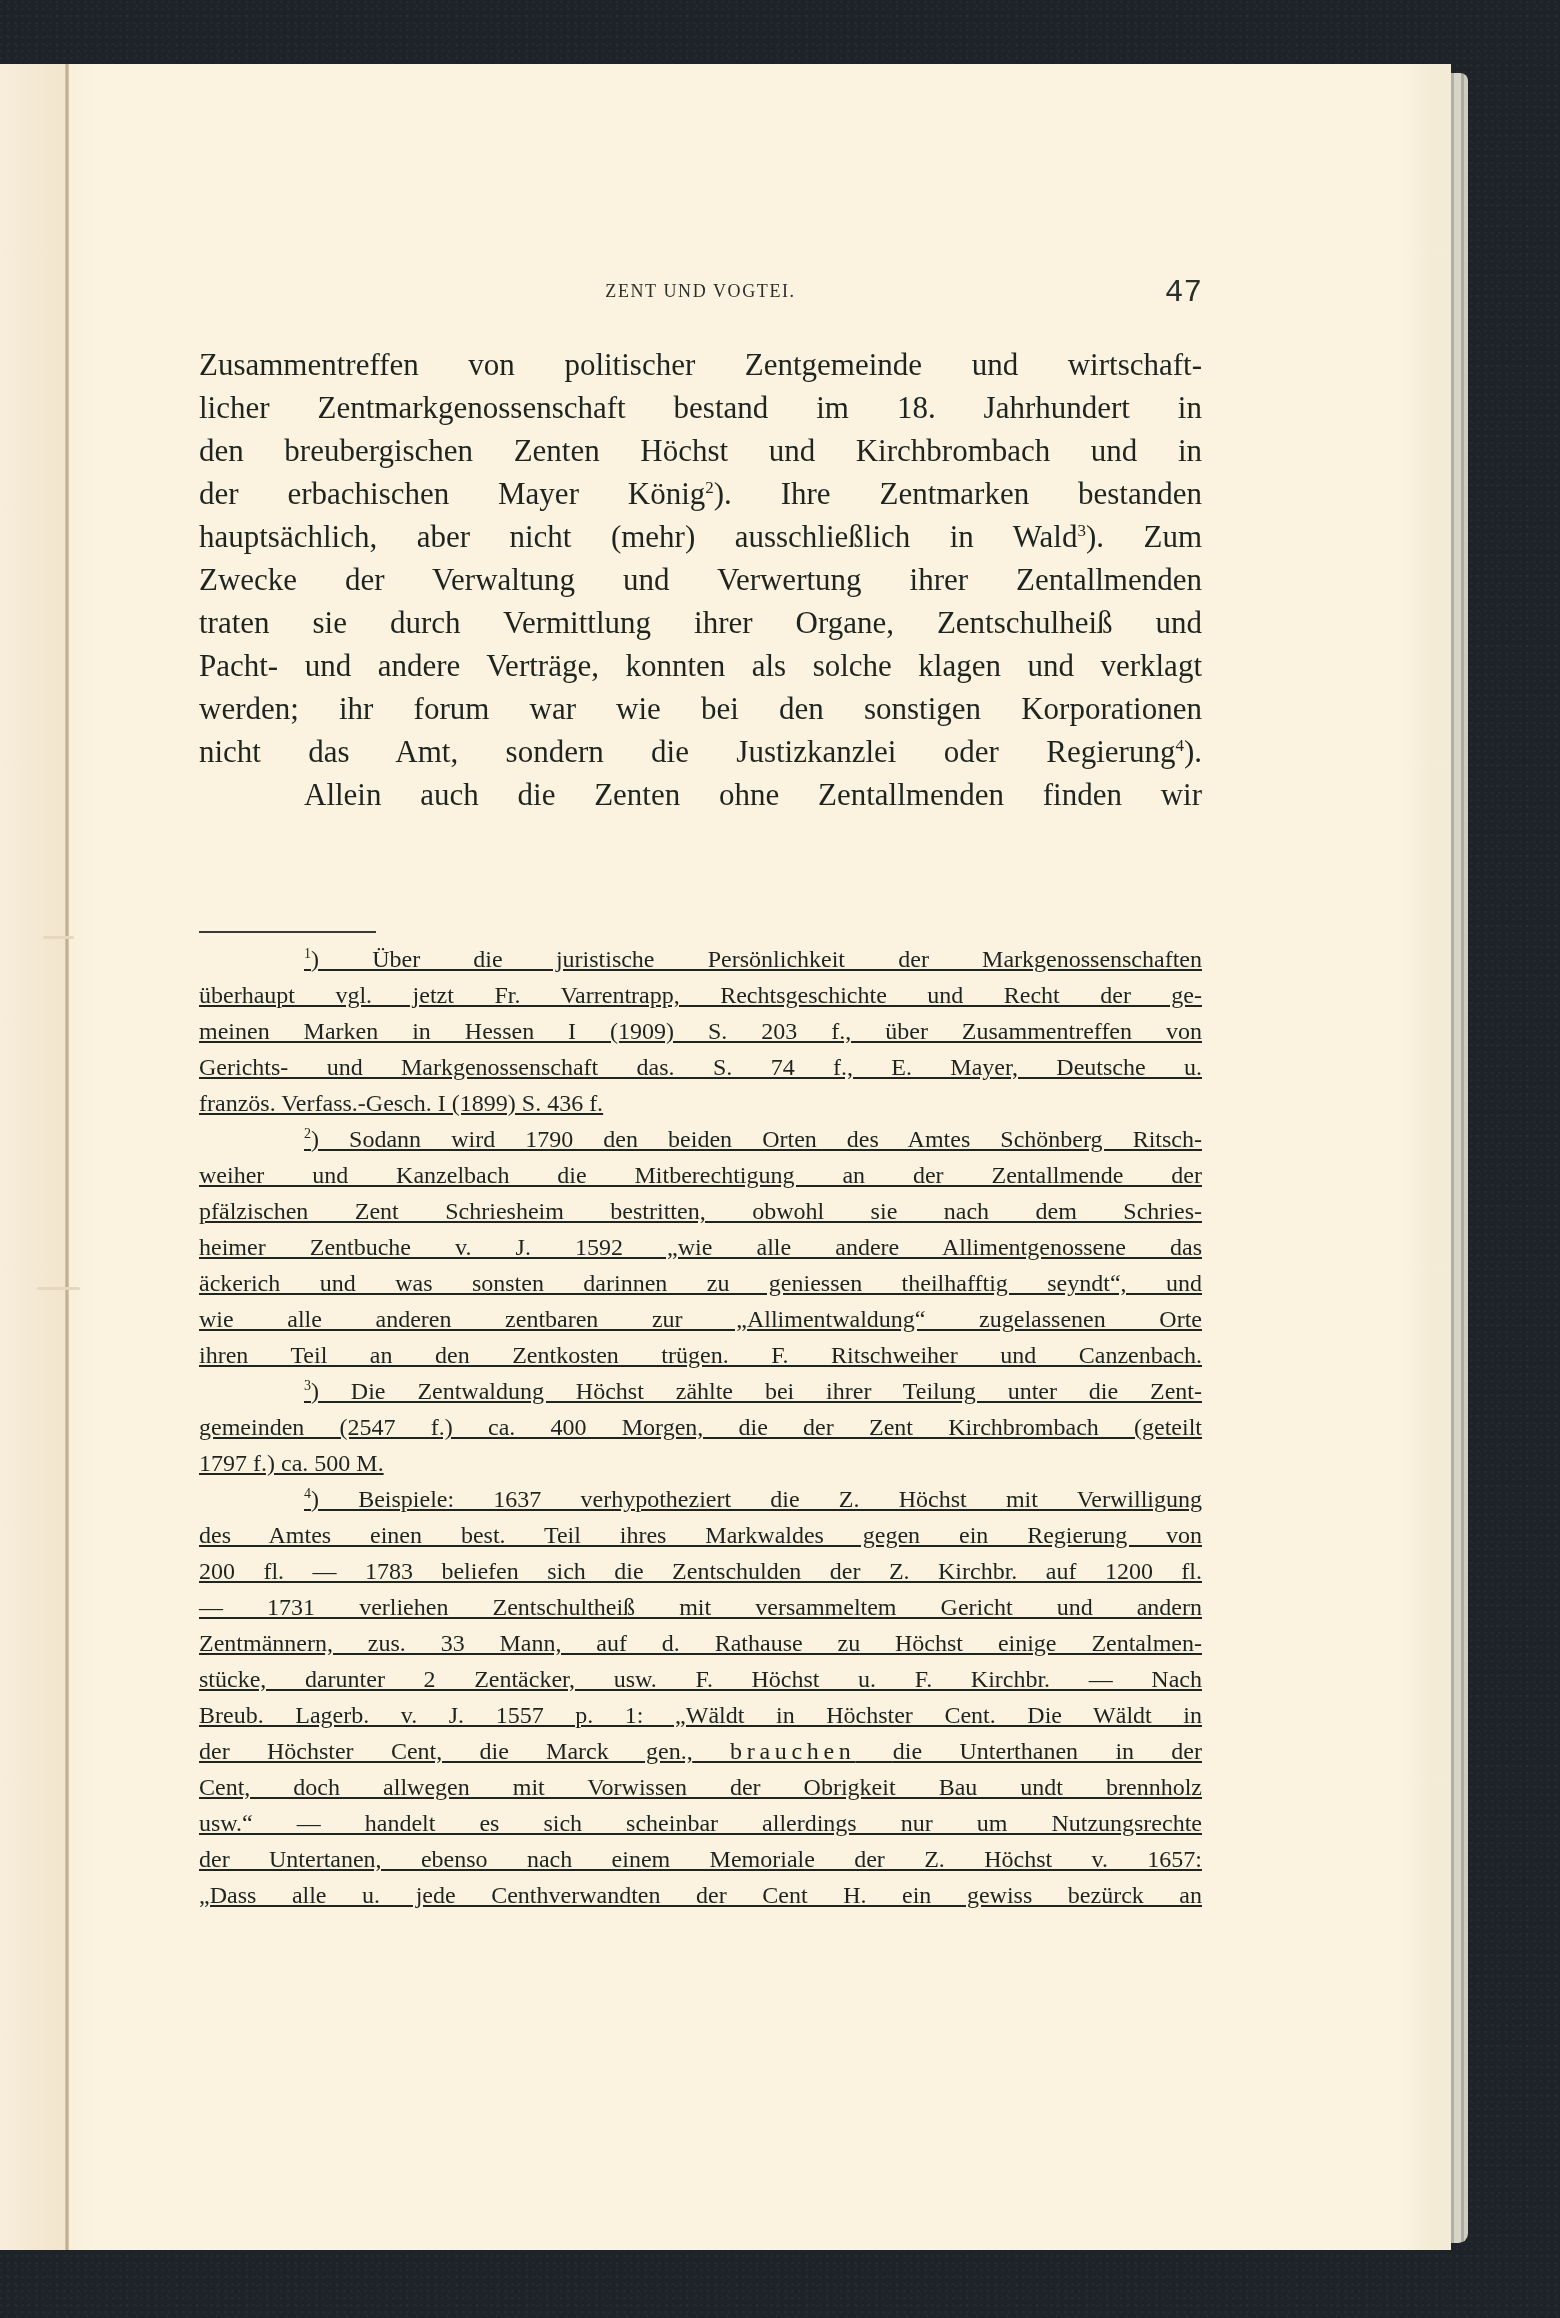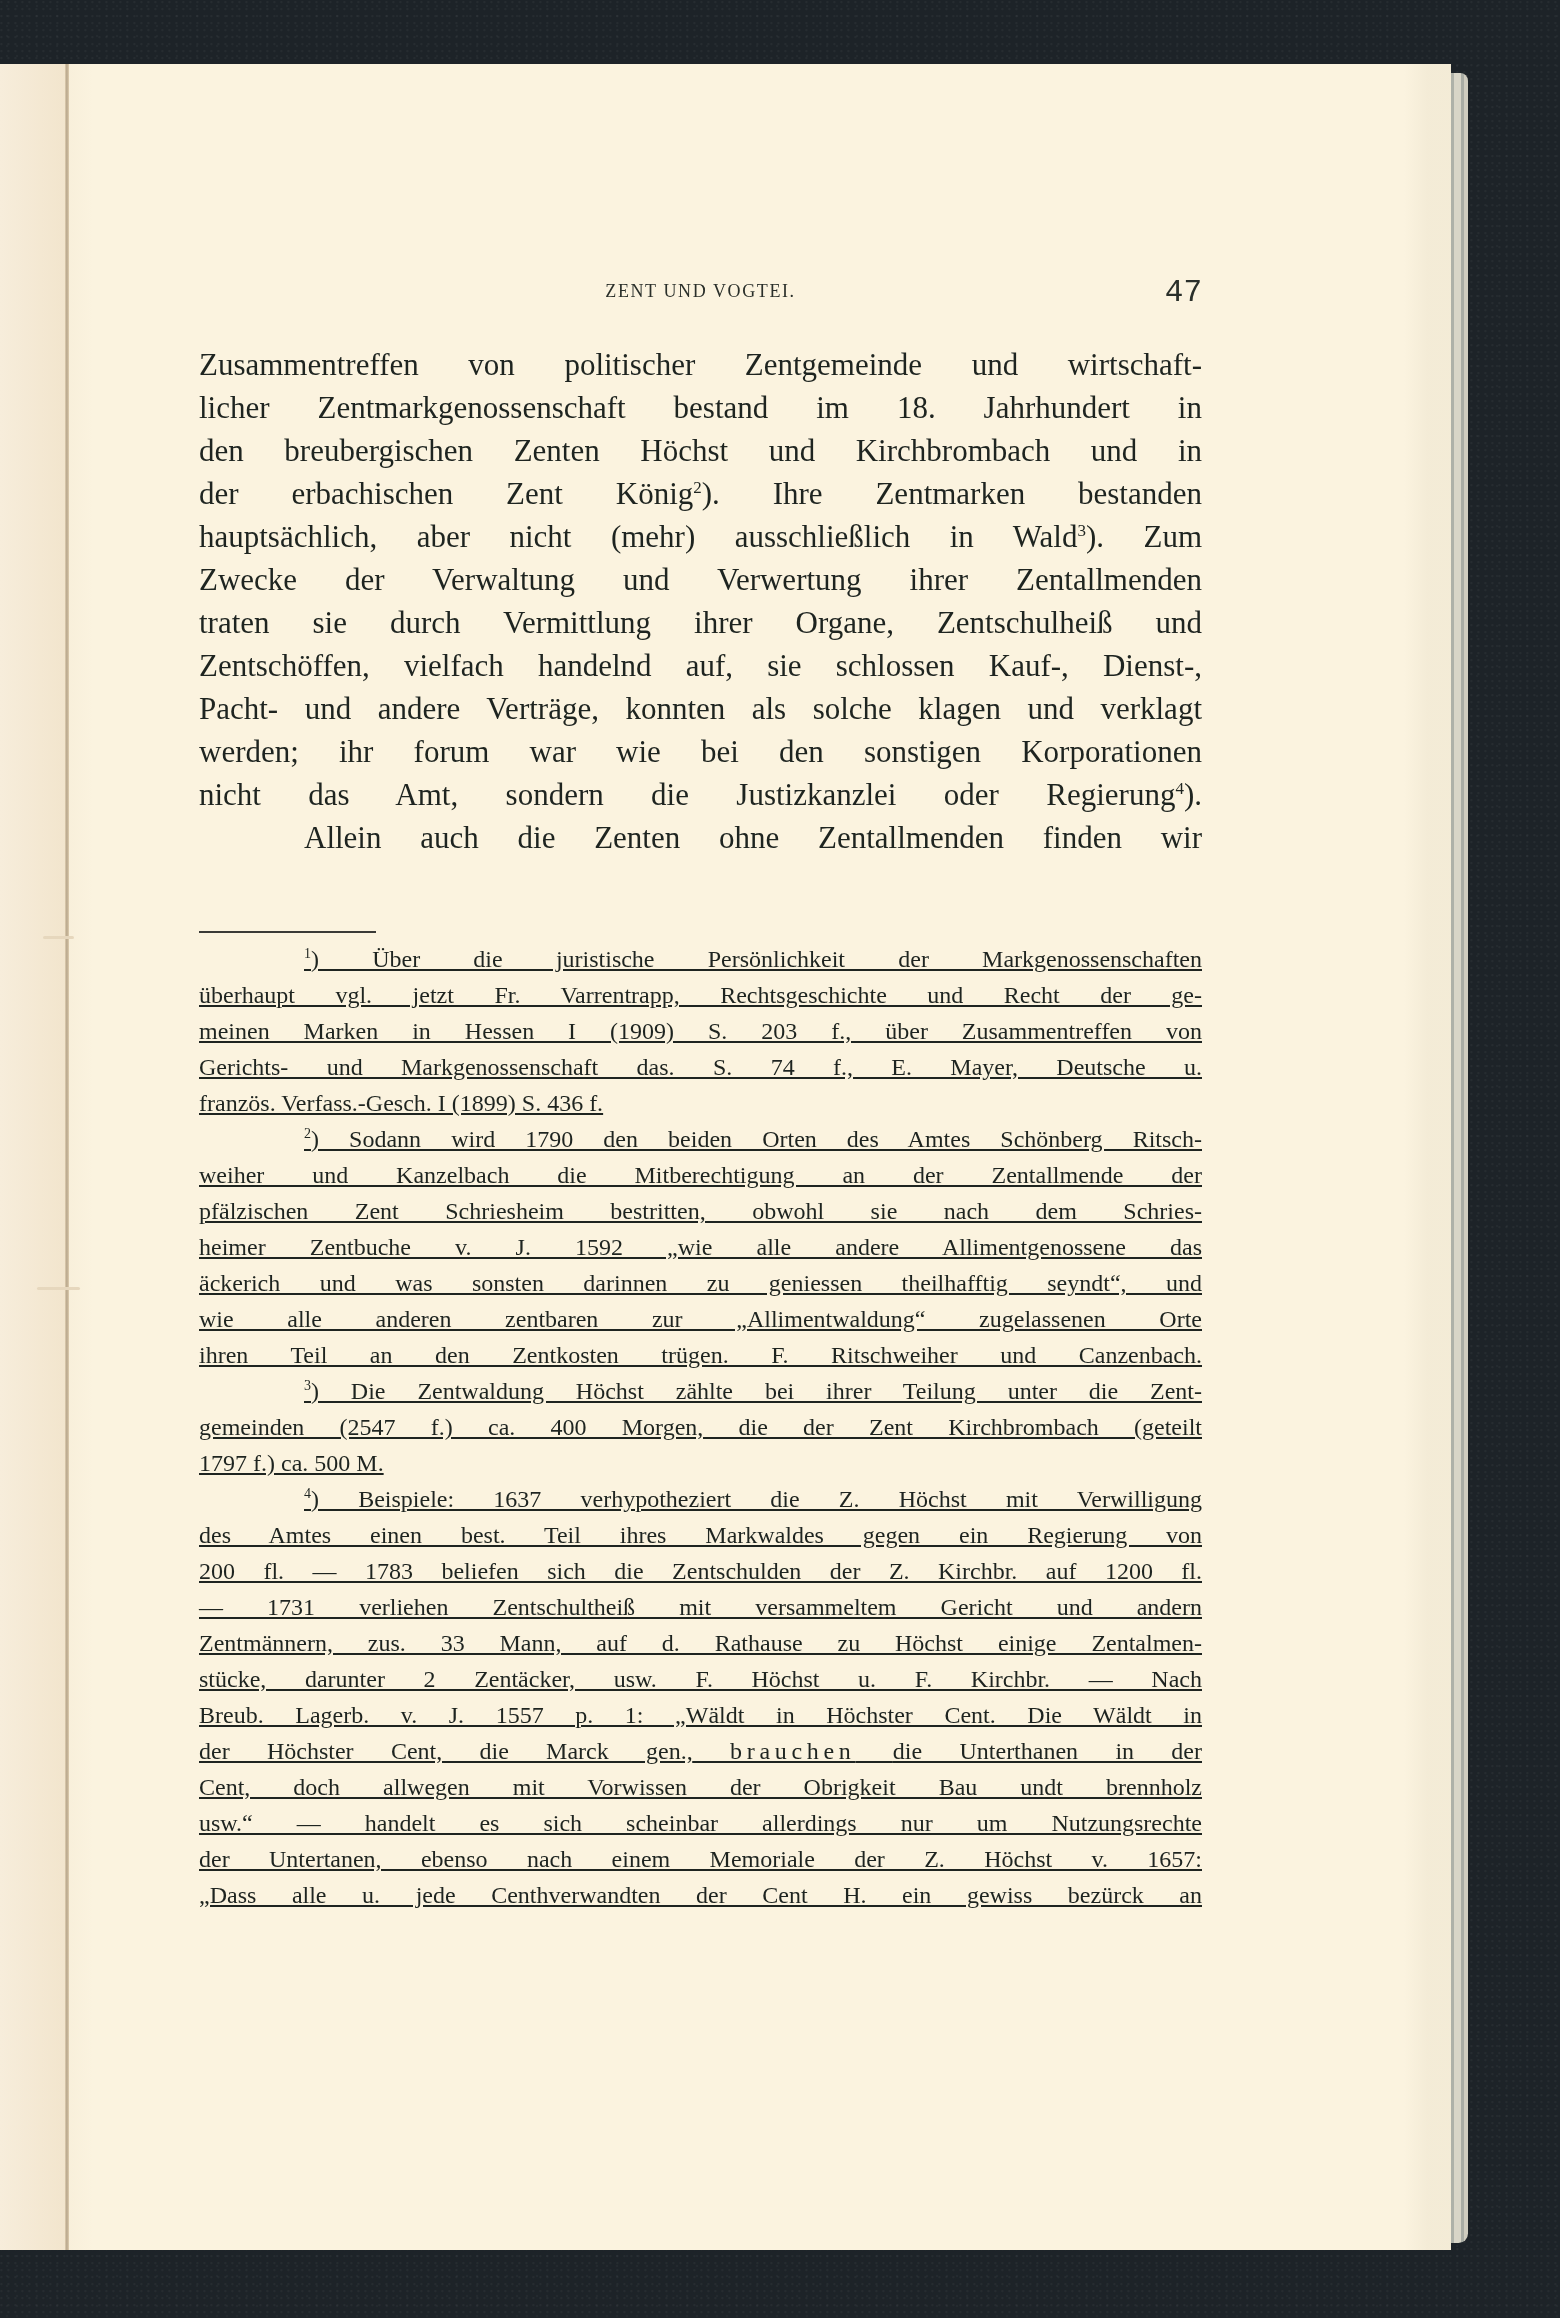--- a/index.html
+++ b/index.html
@@ -89,25 +89,24 @@
 
 <div class="running-head">
   <div class="running-title">ZENT UND VOGTEI.</div>
   <div class="page-number">47</div>
 </div>
 
 <div class="body-text">
   <span class="line">Zusammentreffen von politischer Zentgemeinde und wirtschaft-</span>
   <span class="line">licher Zentmarkgenossenschaft bestand im 18. Jahrhundert in</span>
   <span class="line">den breubergischen Zenten Höchst und Kirchbrombach und in</span>
-  <span class="line"><span>der erbachischen Zent König</span><sup class="fnref">2</sup><span>). Ihre Zentmarken bestanden</span></span>
+  <span class="line"><span>der erbachischen Mayer König</span><sup class="fnref">2</sup><span>). Ihre Zentmarken bestanden</span></span>
   <span class="line"><span>hauptsächlich, aber nicht (mehr) ausschließlich in Wald</span><sup class="fnref">3</sup><span>). Zum</span></span>
   <span class="line">Zwecke der Verwaltung und Verwertung ihrer Zentallmenden</span>
   <span class="line">traten sie durch Vermittlung ihrer Organe, Zentschulheiß und</span>
-  <span class="line">Zentschöffen, vielfach handelnd auf, sie schlossen Kauf-, Dienst-,</span>
   <span class="line">Pacht- und andere Verträge, konnten als solche klagen und verklagt</span>
   <span class="line">werden; ihr forum war wie bei den sonstigen Korporationen</span>
   <span class="line"><span>nicht das Amt, sondern die Justizkanzlei oder Regierung</span><sup class="fnref">4</sup><span>).</span></span>
   <span class="line indent">Allein auch die Zenten ohne Zentallmenden finden wir</span>
 </div>
 
 <div class="footnote-rule"></div>
 
 <div class="footnotes">
 

